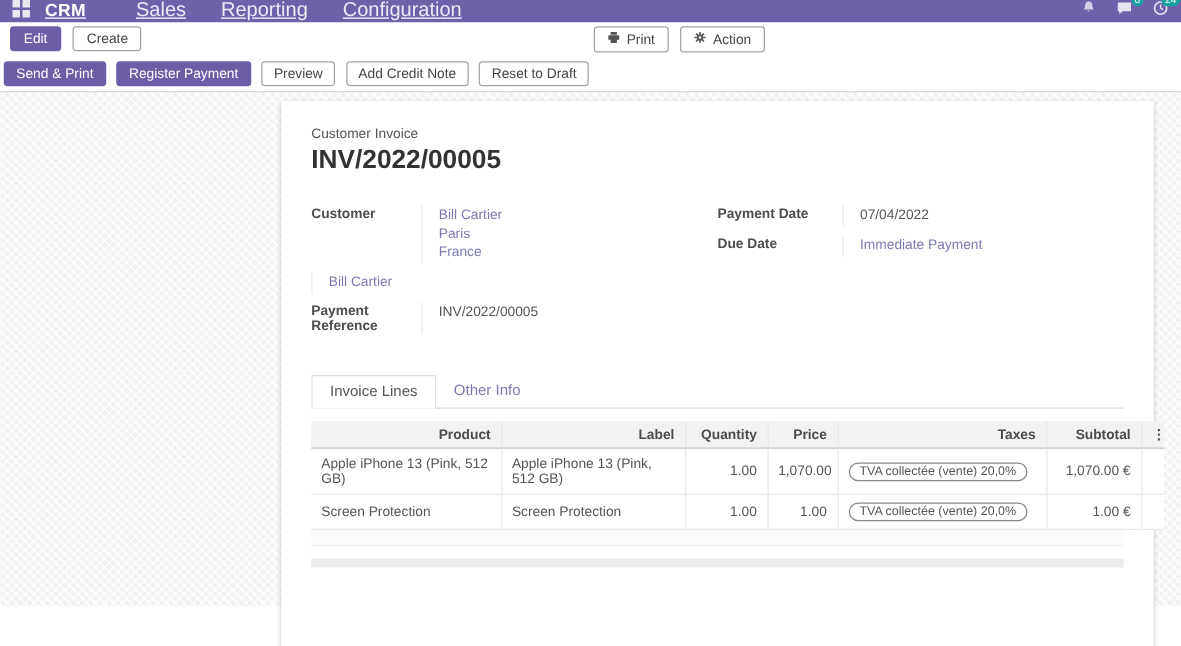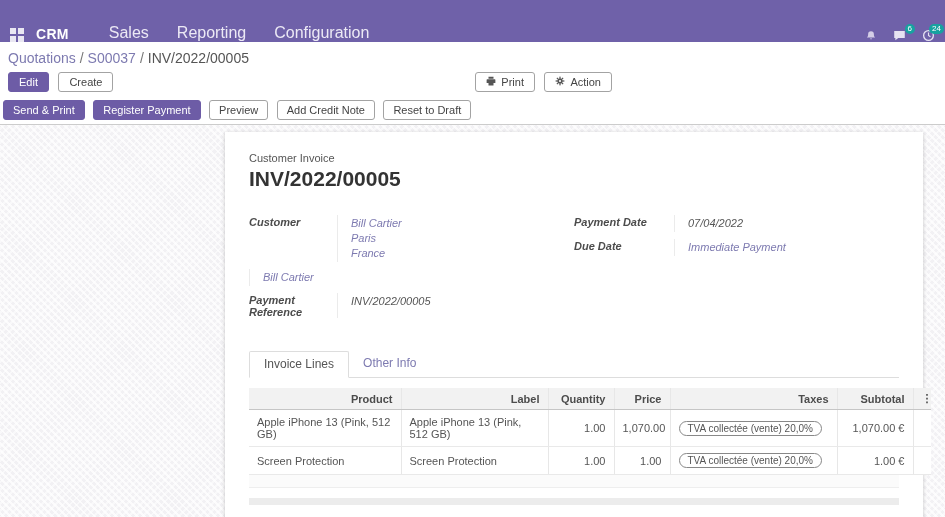--- a/index.html
+++ b/index.html
@@ -1,21 +1,21 @@
 <!DOCTYPE html>
 <html style="--navbar-bg: #6f61a9; --primary: #6d5ca6; --link: #7d7ab0; --badge: #17a2a0;"><head>
 <meta charset="utf-8">
 <style>
   * { margin:0; padding:0; box-sizing:border-box; }
   html,body { width:945px; height:517px; overflow:hidden; background:#fff;
     font-family:"Liberation Sans", sans-serif; color:#444; }
 
   
-  .navbar { height:42px; background:var(--navbar-bg,#6f61a9); display:flex; align-items:flex-end;
-    padding:0 10px; color:#fff; }
+  .navbar { height:18px; background:var(--navbar-bg,#6f61a9); display:flex; align-items:flex-start;
+    padding:0 10px; color:#fff;text-decoration:underline; }
   .apps-icon { width:14px; height:14px; display:grid; grid-template-columns:6px 6px; grid-gap:2px; margin-right:12px; cursor:pointer; }
   .apps-icon span { background:rgba(255,255,255,.85); height:6px; }
   .navbar .app-name { font-size:14px; font-weight:bold; margin-right:26px; letter-spacing:.3px; }
   .navbar .menu { font-size:16px; color:#ece9f5; padding:0 14px; cursor:pointer; }
   .navbar .spacer { flex:1; }
   .nav-ico { position:relative; margin-left:16px; cursor:pointer; display:flex; align-items:center; }
   .nav-badge { position:absolute; top:-5px; right:-9px; background:var(--badge,#17a2a0); color:#fff;
     font-size:8px; line-height:10px; padding:0 3px; border-radius:7px; min-width:10px; text-align:center; }
 
   
@@ -41,21 +41,21 @@
       repeating-linear-gradient(45deg, rgba(255,255,255,.75) 0 2px, transparent 2px 5px),
       repeating-linear-gradient(-45deg, rgba(255,255,255,.55) 0 2px, transparent 2px 5px); }
   .sheet { position:absolute; left:225px; top:7px; width:698px; height:560px; background:#fff;
     box-shadow:0 1px 4px rgba(0,0,0,.22); padding:20px 24px; }
 
   .doc-type { font-size:11px; color:#555; }
   .inv-number { font-size:21px; font-weight:bold; color:#333; margin:3px 0 24px 0; }
 
   .fieldgroups { display:flex; }
   .fgroup { width:328px; }
-  .frow { display:flex; margin-bottom:7px;font-style:italic; }
+  .frow { display:flex; margin-bottom:7px; }
   .flabel { width:88px; flex:none; font-size:11px; font-weight:bold; color:#4c4c4c; padding-top:1px; }
   .fval { flex:1; font-size:11px; color:#555; border-left:1px solid #ebebeb; padding:1px 0 1px 13px; line-height:15px; }
   .fval a { color:var(--link,#7d7ab0); text-decoration:none; cursor:pointer; }
   .fgroup.right-group .flabel { width:100px; }
 
   
   .tabs { display:flex; border-bottom:1px solid #ddd; margin-top:26px; padding-left:0; }
   .tab { font-size:12px; padding:5px 14px 6px 14px; color:var(--link,#7d7ab0); cursor:pointer; margin-bottom:-1px; }
   .tab.active { color:#555; background:#fff; border:1px solid #ddd; border-bottom:1px solid #fff; border-radius:2px 2px 0 0; }
 
@@ -108,23 +108,20 @@
   <div class="nav-ico">
     <svg width="13" height="13" viewBox="0 0 16 16">
         <circle cx="8" cy="8" r="6" fill="none" stroke="rgba(236,233,245,.95)" stroke-width="1.6"></circle>
         <path d="M8 4.4V8l2.4 1.5" fill="none" stroke="rgba(236,233,245,.95)" stroke-width="1.4"></path>
       </svg>
     <span class="nav-badge">24</span>
   </div>
 </div>
 
 <div class="control-panel">
-  <div class="breadcrumb">
-    <a>Quotations</a><span class="sep">/</span><a>S00037</a><span class="sep">/</span><span class="current">INV/2022/00005</span>
-  </div>
   <div class="button-row">
     <button class="btn btn-primary">Edit</button>
     <button class="btn">Create</button>
     <span class="center-actions">
       <button class="btn">
         <span><svg width="10" height="10" viewBox="0 0 16 16">
               <path d="M4 1h8v3.5H4zM2 5h12c.6 0 1 .4 1 1v5h-3v4H4v-4H1V6c0-.6.4-1 1-1zm3 6.5h6V14H5z" fill="#555"></path>
             </svg></span>
         <span>Print</span>
       </button>

